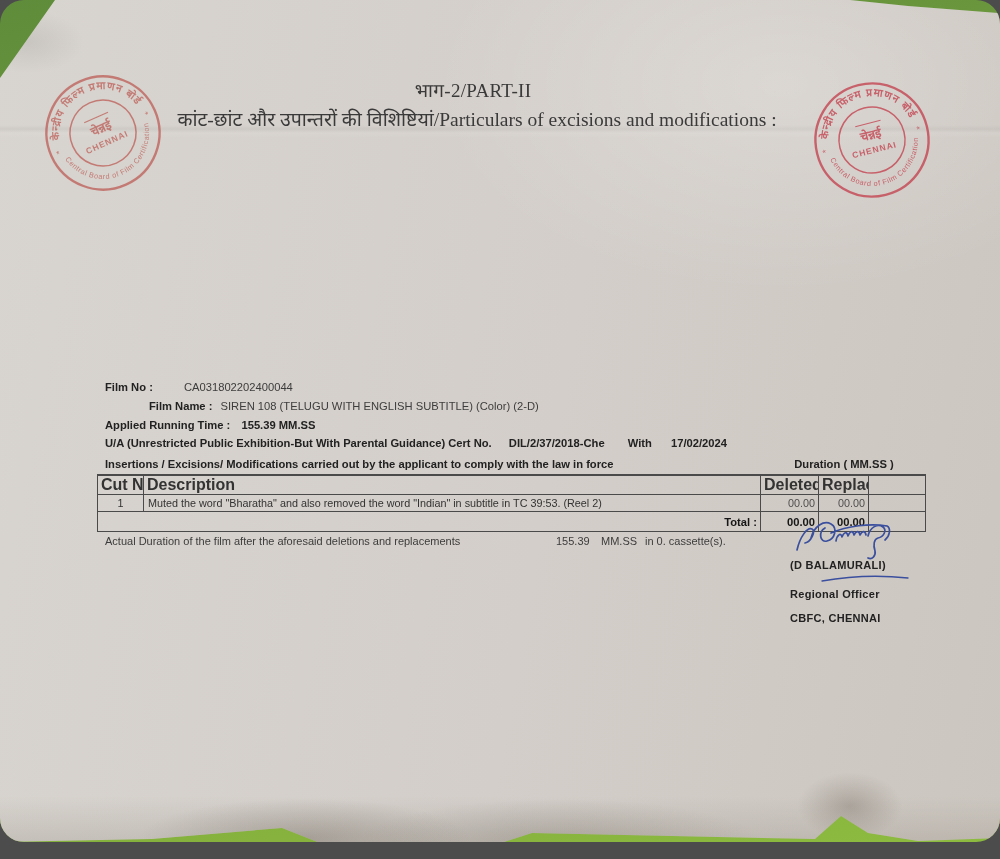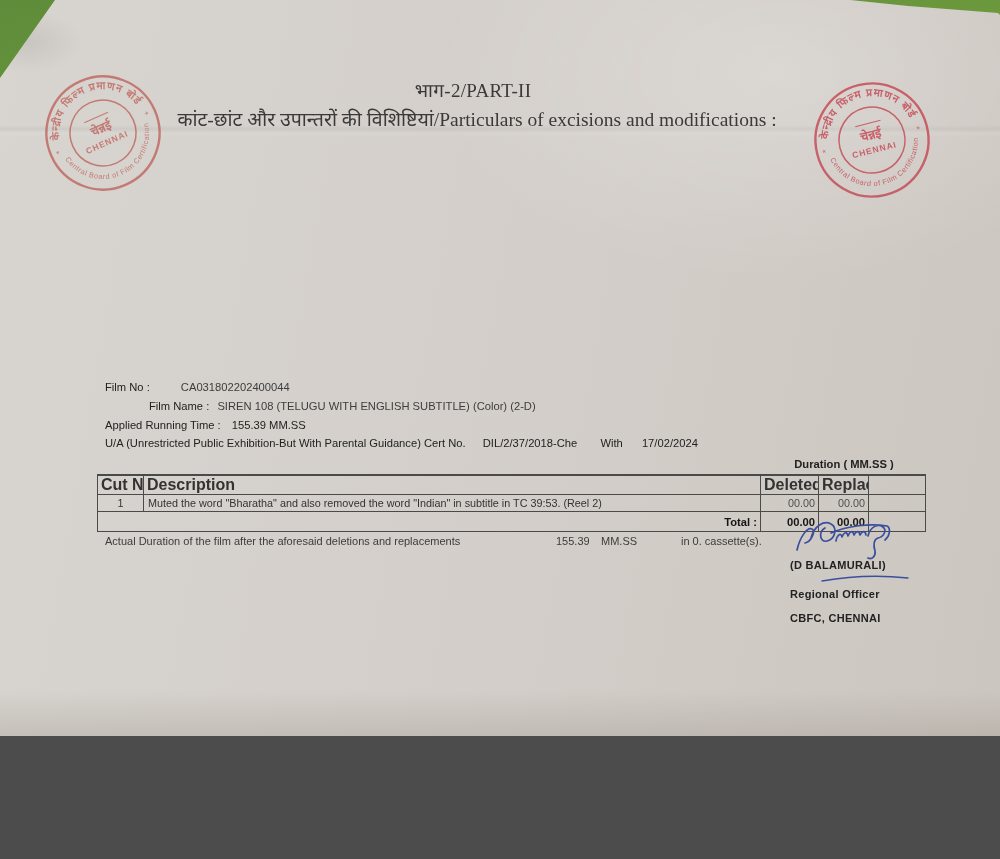--- a/index.html
+++ b/index.html
@@ -1,38 +1,38 @@
 <!DOCTYPE html>
 <html><head>
 <meta charset="utf-8">
 <style>
   html,body{margin:0;padding:0;background:#4c4c4c;}
-  .stage{position:relative;width:1000px;height:736px;overflow:hidden;
-         font-family:"Liberation Sans","DejaVu Sans",sans-serif;}
+  .stage{position:relative;width:1000px;height:842px;overflow:hidden;
+         font-family:"Liberation Sans","DejaVu Sans",sans-serif;border-radius:24px;}
   .bg{position:absolute;inset:0;
       background:linear-gradient(168deg,#5f8c3a 0%,#6f9c3e 30%,#7aa83f 60%,#86b23d 85%,#8dbb40 100%);}
   .paper{position:absolute;inset:0;
       clip-path:polygon(55px 0,850px 0,908px 6px,998px 13px,1000px 15px,
         1000px 838px,918px 841px,868px 833px,841px 816px,815px 839px,
         532px 833px,498px 844px,320px 843px,282px 828px,152px 839px,0 842px,0 78px);
       background:
         radial-gradient(ellipse 80px 45px at 28px 42px, rgba(0,0,0,0.07), transparent 70%),
         radial-gradient(ellipse 500px 300px at 78% 10%, rgba(255,255,255,0.22), transparent 70%),
         radial-gradient(ellipse 230px 55px at 305px 838px, rgba(85,76,64,0.28), transparent 72%),
         radial-gradient(ellipse 280px 60px at 560px 842px, rgba(85,76,64,0.22), transparent 72%),
         radial-gradient(ellipse 75px 48px at 850px 806px, rgba(95,85,72,0.30), transparent 70%),
         linear-gradient(to top, rgba(100,92,78,0.16) 0px, rgba(100,92,78,0.10) 16px, transparent 46px),
         linear-gradient(to bottom, transparent 125px, rgba(0,0,0,0.045) 129px, rgba(255,255,255,0.07) 133px, transparent 138px),
         linear-gradient(100deg,#d8d4cf 0%,#d3cec9 55%,#ccc6c0 100%);}
   .t-center{position:absolute;text-align:center;color:#3a3a3a;
             font-family:"Liberation Serif","DejaVu Serif",serif;}
   .part-title{top:77px;left:0;width:946px;font-size:19px;letter-spacing:.3px;}
   .section-title{top:105px;left:0;width:954px;font-size:19.5px;}
   .line{position:absolute;left:105px;font-size:11.2px;color:#2e2e2e;white-space:nowrap;}
-  .b{font-weight:normal;color:#222;}
+  .b{font-weight:bold;color:#222;}
   .val{color:#3d3d3d;}
   .heading-row{top:458px;}
   .duration-head{position:absolute;left:779px;top:458px;width:130px;text-align:center;
                  font-size:11.2px;font-weight:bold;color:#222;white-space:nowrap;}
   table.mod{position:absolute;left:97px;top:474px;width:828px;border-collapse:collapse;
             table-layout:fixed;font-size:10.8px;color:#333;}
   table.mod th,table.mod td{border:1.2px solid #4a4a4a;padding:0 3px;overflow:hidden;white-space:nowrap;}
   table.mod th{border-top-width:2px;font-size:16px;height:17px;}
   .c-cut{width:46px;text-align:center;}
   .c-desc{width:617px;text-align:left;}
@@ -123,20 +123,23 @@
       <span class="b">Applied Running Time :</span>
       <span class="b" style="margin-left:8px;">155.39 MM.SS</span>
     </div>
     <div class="line" style="top:437px;">
       <span class="b">U/A (Unrestricted Public Exhibition-But With Parental Guidance) Cert No.</span>
       <span class="b" style="margin-left:14px;">DIL/2/37/2018-Che</span>
       <span class="b" style="margin-left:20px;">With</span>
       <span class="b" style="margin-left:16px;">17/02/2024</span>
     </div>
 
+    <div class="line heading-row">
+      <span class="b">Insertions / Excisions/ Modifications carried out by the applicant to comply with the  law in force</span>
+    </div>
     <div class="duration-head">Duration ( MM.SS )</div>
 
     <table class="mod">
       <colgroup>
         <col class="c-cut">
           <col class="c-desc">
           <col class="c-del">
           <col class="c-rep">
           <col class="c-extra">
       </colgroup>
@@ -160,21 +163,21 @@
         <td class="num">00.00</td>
         <td class="num">00.00</td>
         <td></td>
       </tr>
     </tbody>
       </table>
 
     <div class="adur" style="left:105px;">Actual Duration of the film after the aforesaid deletions and replacements</div>
     <div class="adur" style="left:556px;">155.39</div>
     <div class="adur" style="left:601px;">MM.SS</div>
-    <div class="adur" style="left:645px;margin-left:36px;">in 0. cassette(s).</div>
+    <div class="adur" style="left:645px;">in 0. cassette(s).</div>
 
     <svg class="ink" style="left:792px;top:513px;width:125px;height:50px;" viewBox="0 0 125 50">
       <g fill="none" stroke="#3a4f9e" stroke-width="1.7" stroke-linecap="round" stroke-linejoin="round">
         <path d="M5 37 C8 24 15 14 20 16 C24 18 19 29 13 30
                  M19 25 C22 13 32 7 39 11 C46 15 43 26 35 28 C28 30 26 19 33 15
                  M44 28 C45 22 49 19 50 24 C52 19 55 18 56 23 C58 18 61 17 62 22
                  C64 18 67 17 68 22 C70 18 73 17 74 22
                  M76 23 C78 14 86 10 91 14 C95 17 92 24 86 25 C82 26 81 32 83 38 C84 43 80 47 76 45
                  M39 20 C55 13 78 10 95 13 M95 13 C99 15 98 23 93 27"></path>
       </g>

